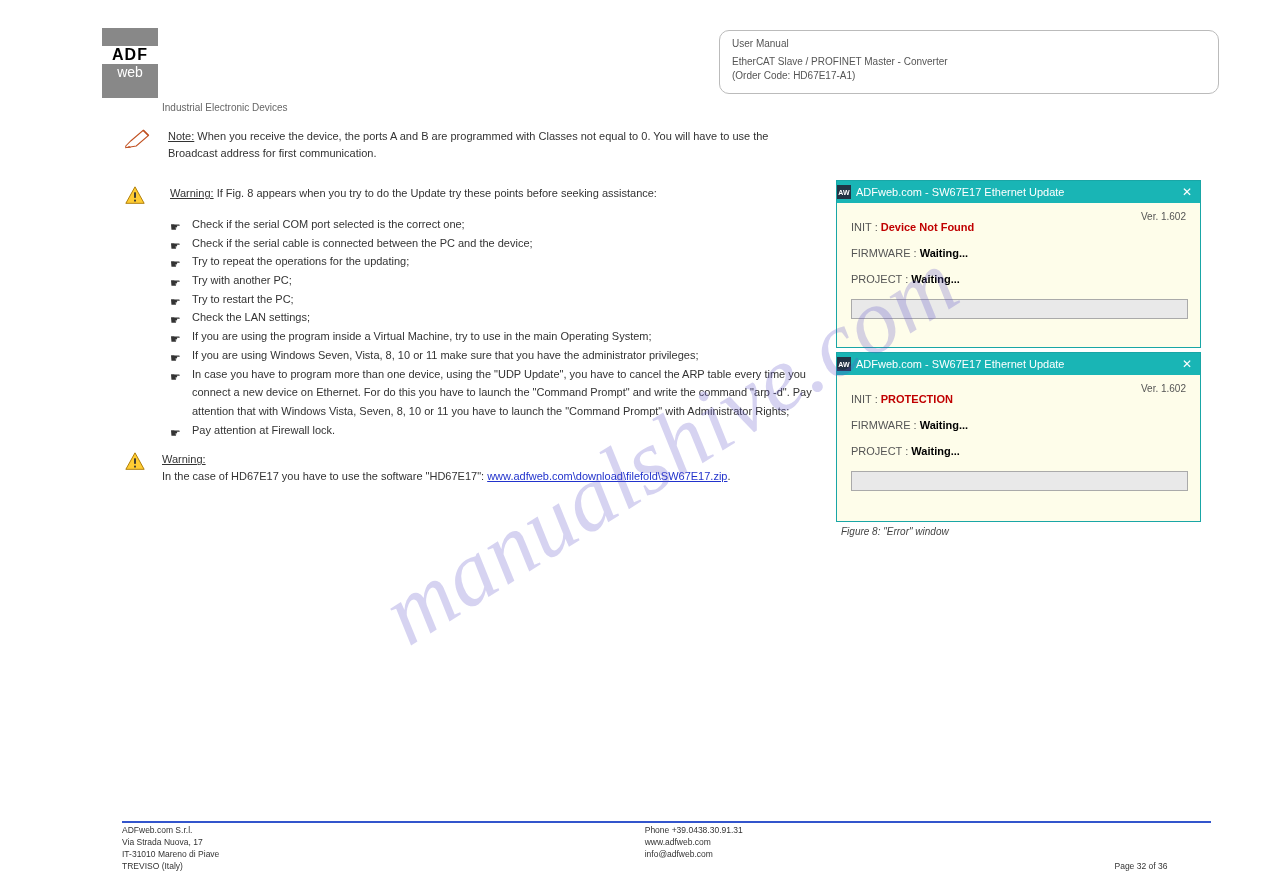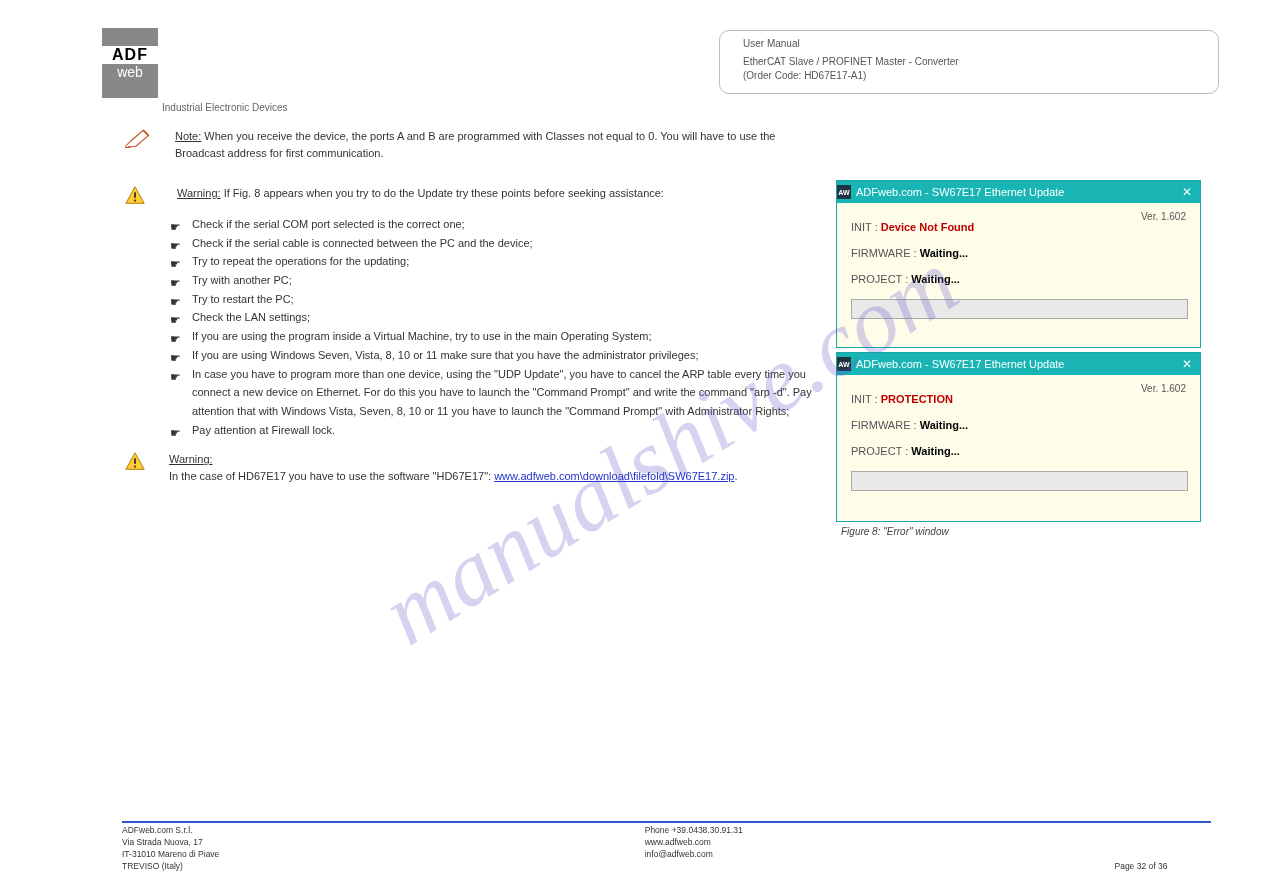--- a/index.html
+++ b/index.html
@@ -20,29 +20,29 @@
     width: 56px; height: 70px; background: #888;
     display: flex; flex-direction: column; justify-content: center; align-items: center;
   }
   .logo-top { background:#fff; color:#000; width:100%; text-align:center; font-weight:bold; font-size:16px; letter-spacing:1px; font-family: Arial Black, Arial; }
   .logo-bottom { color:#fff; font-size:14px; font-family: Arial; }
 
   
   .header-box {
     position: absolute; top: 30px; right: 82px; width: 500px; height: 64px;
     border: 1px solid #bbb; border-radius: 10px;
-    padding: 6px 23px; font-size: 10px; color:#555; line-height:1.4;
+    padding: 6px 12px; font-size: 10px; color:#555; line-height:1.4;
   }
   .header-box .h1 { font-size:10px; }
   .header-line2 { display:flex; justify-content:space-between; }
 
   .industrial-label { position:absolute; top: 102px; left:124px; font-size:10px; color:#666;}
 
   .content { position:absolute; top: 128px; left: 86px; width: 695px; }
-  .note-row { display:flex; align-items:flex-start; gap:23px; margin-bottom:8px; }
+  .note-row { display:flex; align-items:flex-start; gap:16px; margin-bottom:8px; }
   .note-text { font-size:11px; line-height:1.5; color:#333; }
   .note-label { text-decoration: underline; }
 
   .icon-pencil {
     display:inline-block; width:30px; height:22px; font-size:22px;
   }
   .icon-warn {
     display:inline-block; width:30px; height:22px;
   }
   .pencil-svg { width:28px; height:22px; }

